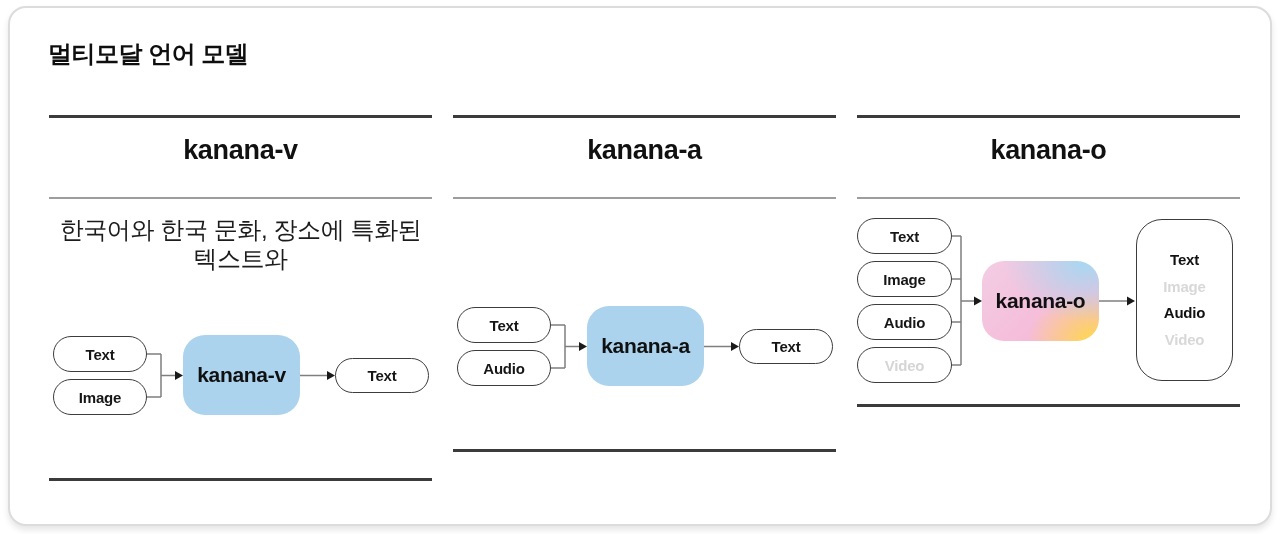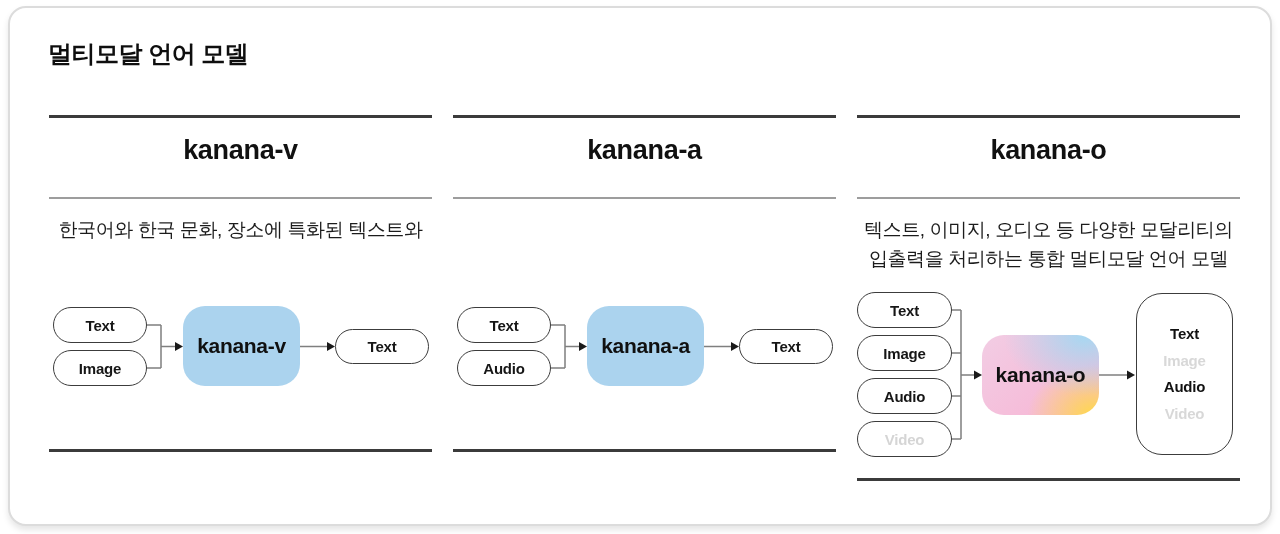--- a/index.html
+++ b/index.html
@@ -26,21 +26,21 @@
   .rule-dark-bottom { border-top:3px solid #3b3b3b; margin-top:8px; }
   .rule-light { border-top:2px solid #9d9d9d; margin-top:28px; }
 
   .col-heading {
     margin-top:13px; text-align:center;
     font-size:27px; line-height:38px; font-weight:800; color:#111; letter-spacing:-0.3px;
   }
 
   .col-desc {
     margin-top:16px; text-align:center;
-    font-size:19px; line-height:29px; color:#1c1c1c; font-weight:500; letter-spacing:-0.4px;
+    font-size:24px; line-height:29px; color:#1c1c1c; font-weight:500; letter-spacing:-0.4px;
   }
 
   .diagram { position:relative; height:182px; margin-top:15px; }
   .diagram svg { position:absolute; left:0; top:0; }
 
   .pill {
     position:absolute; width:94px; height:36px;
     border:1.5px solid #3c3c3c; border-radius:18px; background:#fff;
     display:flex; align-items:center; justify-content:center;
     font-size:15px; font-weight:700; color:#161616; letter-spacing:-0.2px;
@@ -120,24 +120,20 @@
       <div class="model-box blue" style="left:134px; width:117px;">kanana-a</div>
       <div class="pill out-pill">Text</div>
     </div>
     <div class="rule-dark-bottom"></div>
   </div>
 
   <div class="column">
     <div class="rule-dark"></div>
     <div class="col-heading">kanana-o</div>
     <div class="rule-light"></div>
-    <div class="col-desc">
-      <span>텍스트, 이미지, 오디오 등 다양한 모달리티의</span><br>
-      <span>입출력을 처리하는 통합 멀티모달 언어 모델</span>
-    </div>
     <div class="diagram">
       <svg width="383" height="182" viewBox="0 0 383 182">
         <path d="M95 22 H104 M95 65 H104 M95 108 H104 M95 151 H104 M104 22 V151 M104 87 H117" stroke="#7f7f7f" stroke-width="1.5" fill="none"></path>
         <polygon points="117,82.5 125,87 117,91.5" fill="#1a1a1a"></polygon>
         <path d="M242 87 H270" stroke="#7f7f7f" stroke-width="1.5" fill="none"></path>
         <polygon points="270,82.5 278,87 270,91.5" fill="#1a1a1a"></polygon>
       </svg>
       <div class="pill" style="left:0; top:4px; width:95px;">Text</div>
       <div class="pill" style="left:0; top:47px; width:95px;">Image</div>
       <div class="pill" style="left:0; top:90px; width:95px;">Audio</div>

